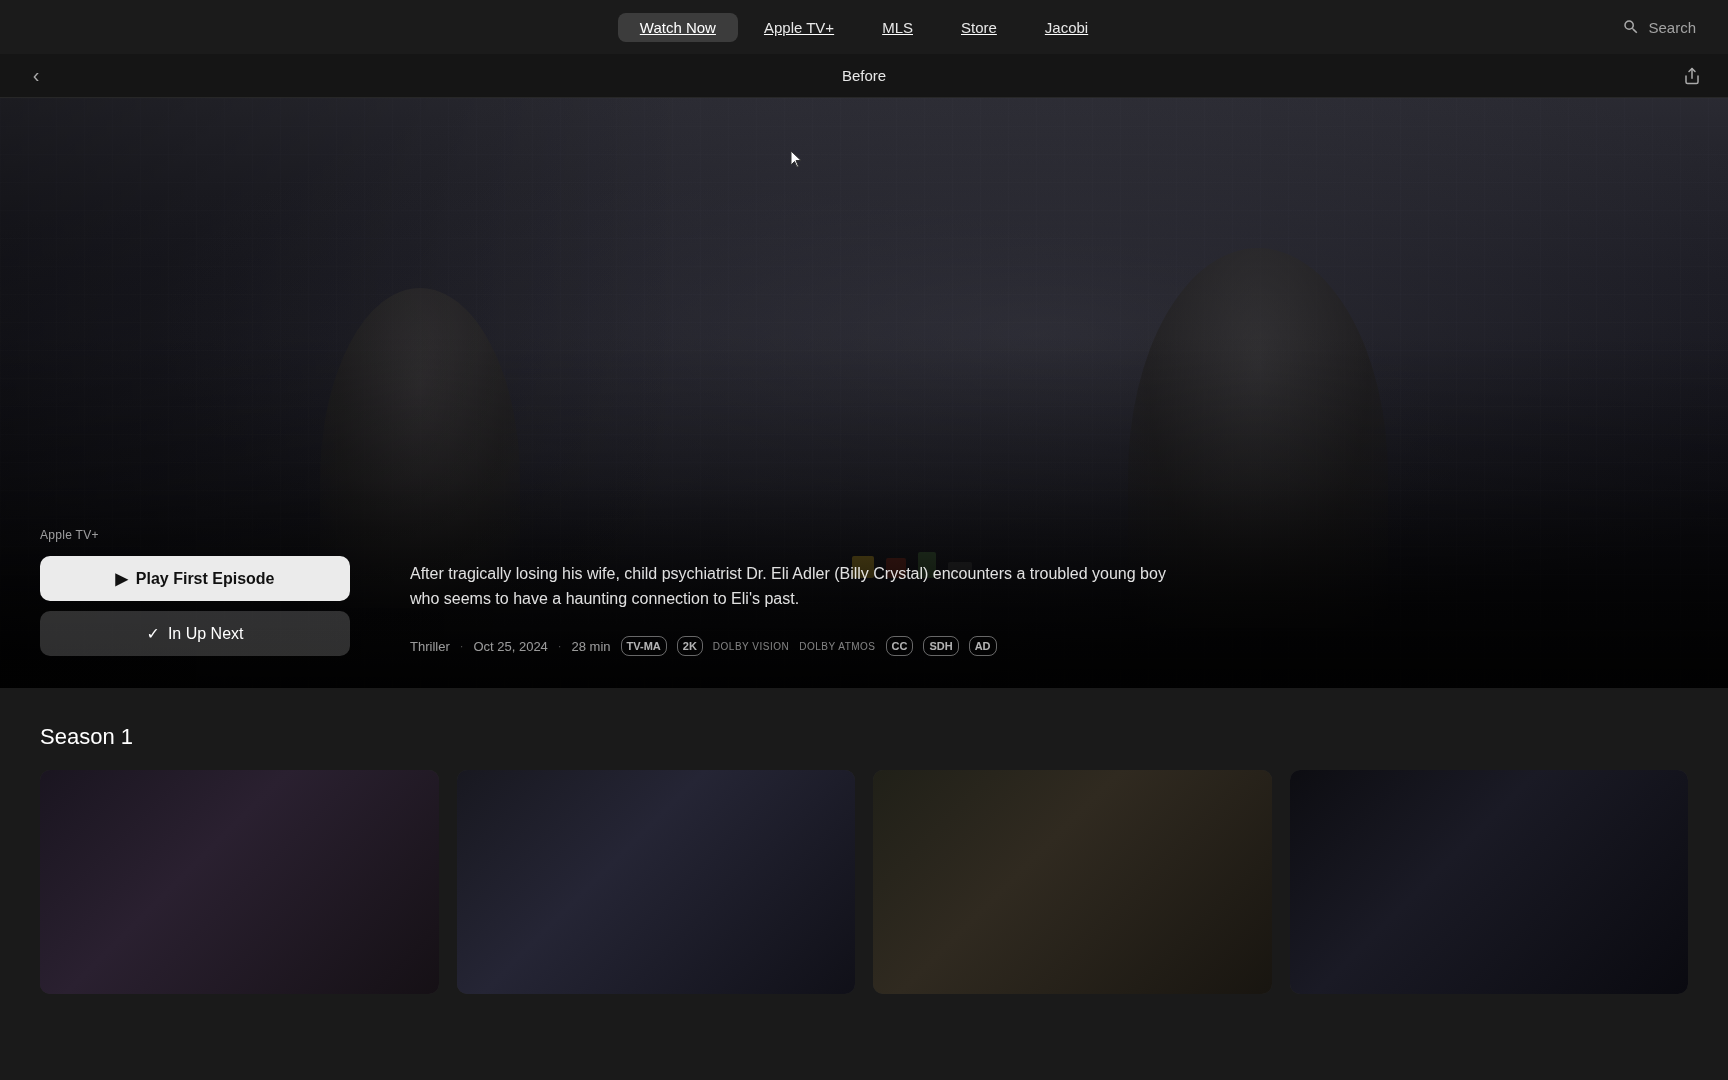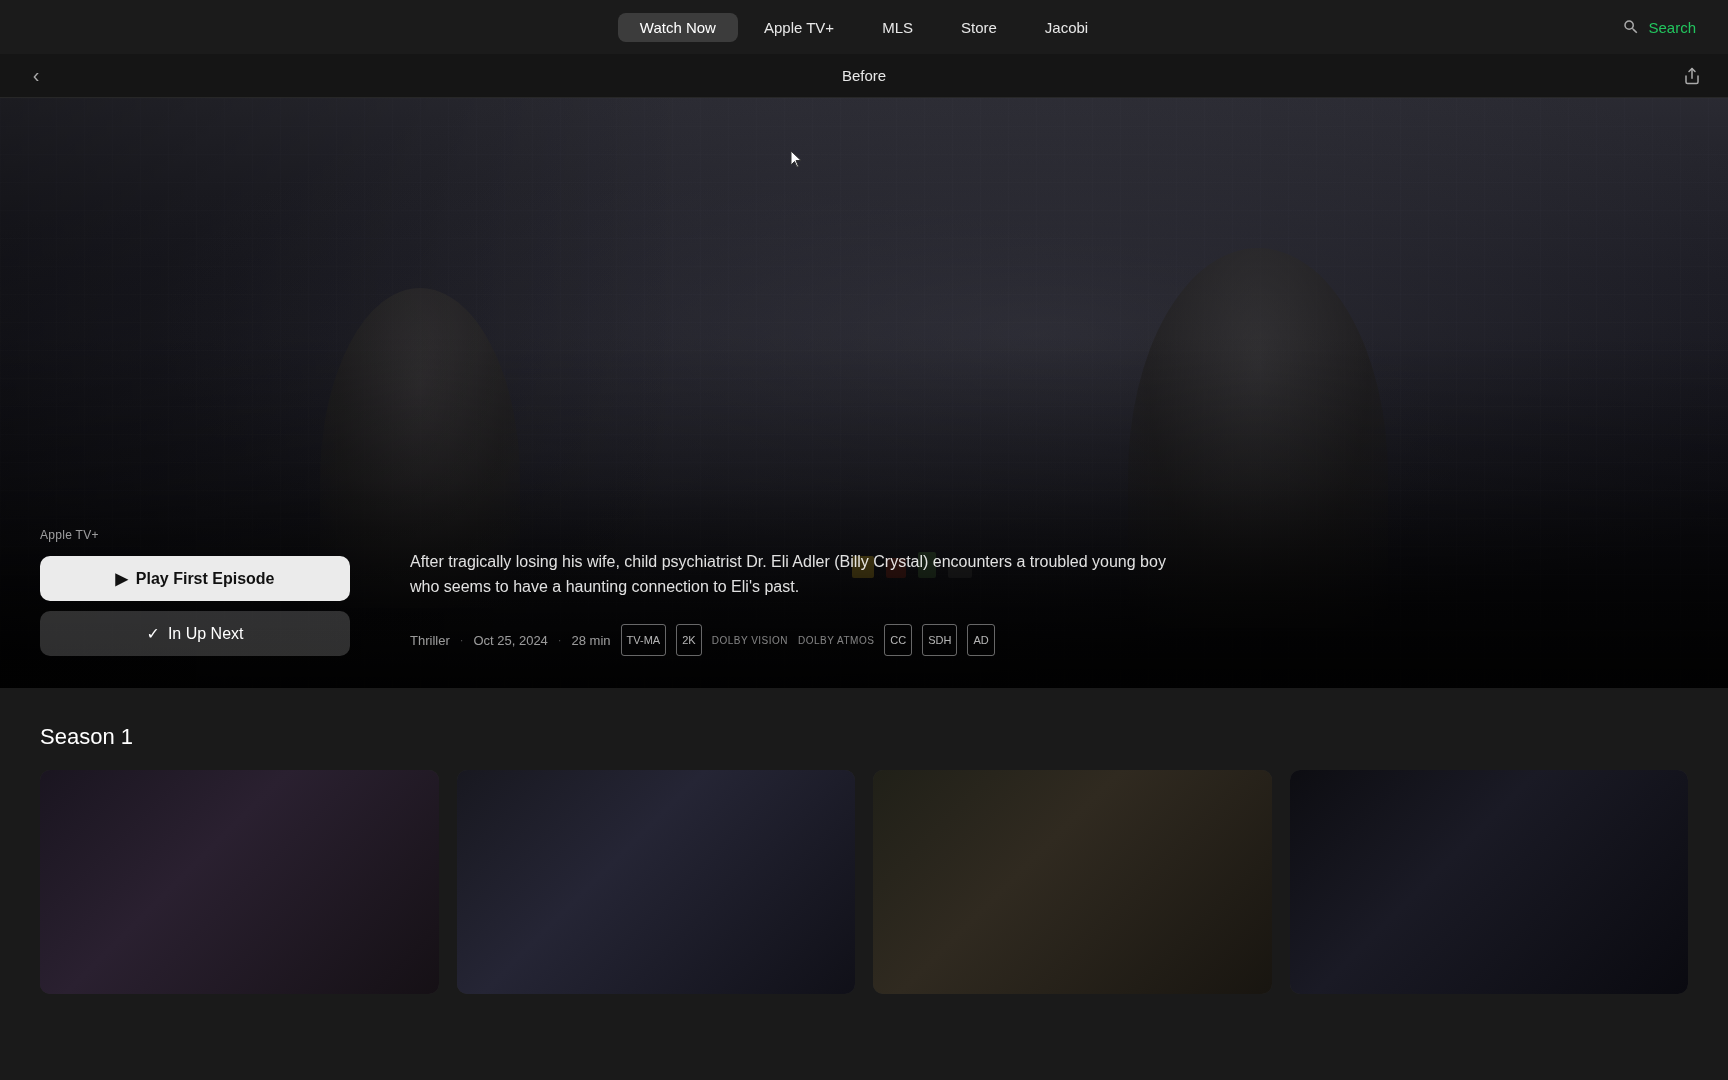--- a/index.html
+++ b/index.html
@@ -19,20 +19,21 @@
       display: flex;
       align-items: center;
       justify-content: center;
       position: relative;
       z-index: 10;
     }
     .nav-items {
       display: flex;
       align-items: center;
       gap: 4px;
+      text-decoration: underline;
     }
     .nav-item {
       padding: 6px 22px;
       border-radius: 8px;
       font-size: 15px;
       color: #e8e8e8;
       cursor: pointer;
       font-weight: 400;
       transition: background 0.15s;
     }
@@ -41,21 +42,21 @@
       color: #fff;
     }
     .nav-search {
       position: absolute;
       right: 32px;
       top: 50%;
       transform: translateY(-50%);
       display: flex;
       align-items: center;
       gap: 8px;
-      color: #22c55e;
+      color: #a3a3a3;
       font-size: 15px;
       cursor: pointer;
     }
     .nav-search svg { width: 18px; height: 18px; fill: #aaa; }
 
     
     .breadcrumb-bar {
       background: rgba(22,22,22,0.97);
       height: 44px;
       display: flex;
@@ -263,25 +264,25 @@
     .meta-date {
       font-size: 13px;
       color: rgba(255,255,255,0.6);
     }
     .meta-duration {
       font-size: 13px;
       color: rgba(255,255,255,0.6);
     }
     .meta-badge {
       border: 1px solid rgba(255,255,255,0.4);
-      border-radius: 3px;
-      padding: 9px 5px;
+      border-radius: 8px;
+      padding: 3px 5px;
       font-size: 11px;
       color: rgba(255,255,255,0.7);
-      font-weight: 400;
+      font-weight: 700;
     }
     .meta-badge-small {
       font-size: 10px;
       color: rgba(255,255,255,0.5);
       letter-spacing: 0.5px;
     }
     .meta-dot {
       color: rgba(255,255,255,0.3);
       font-size: 11px;
     }

